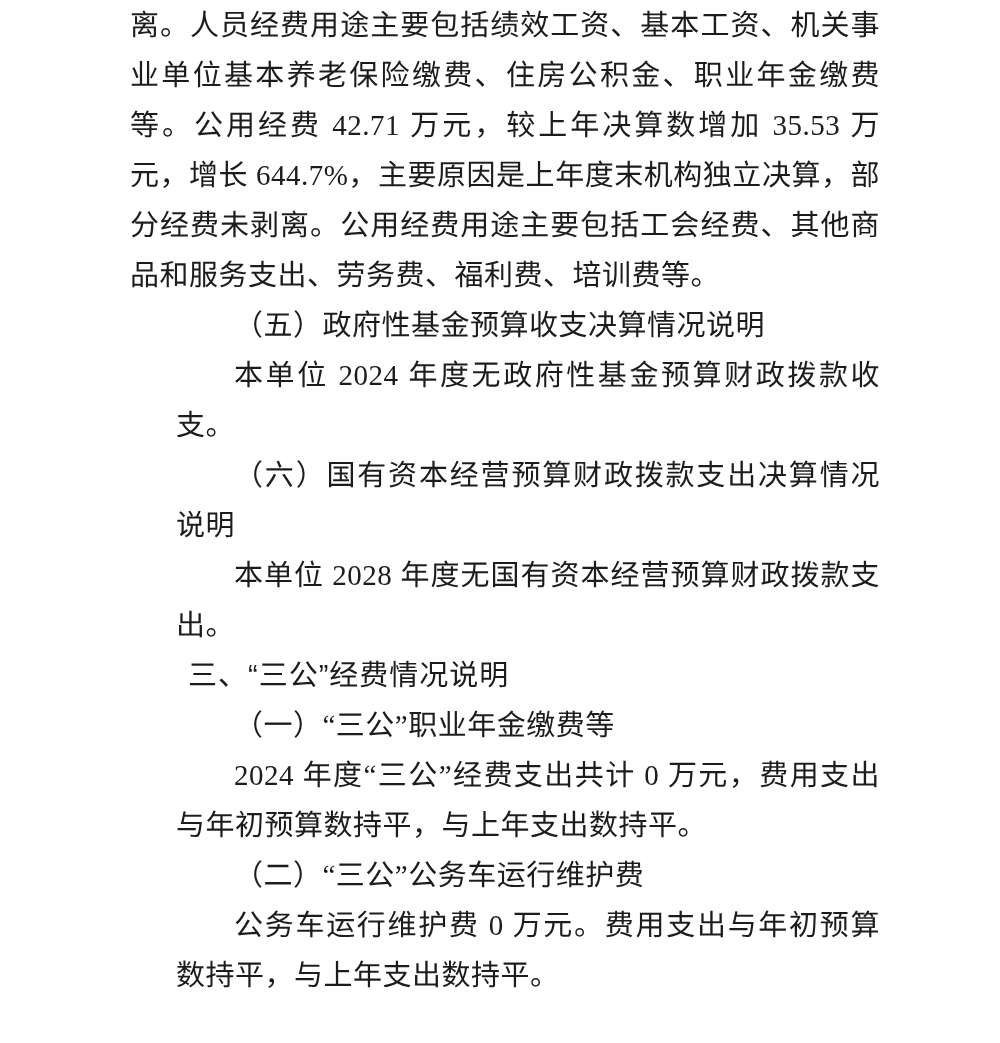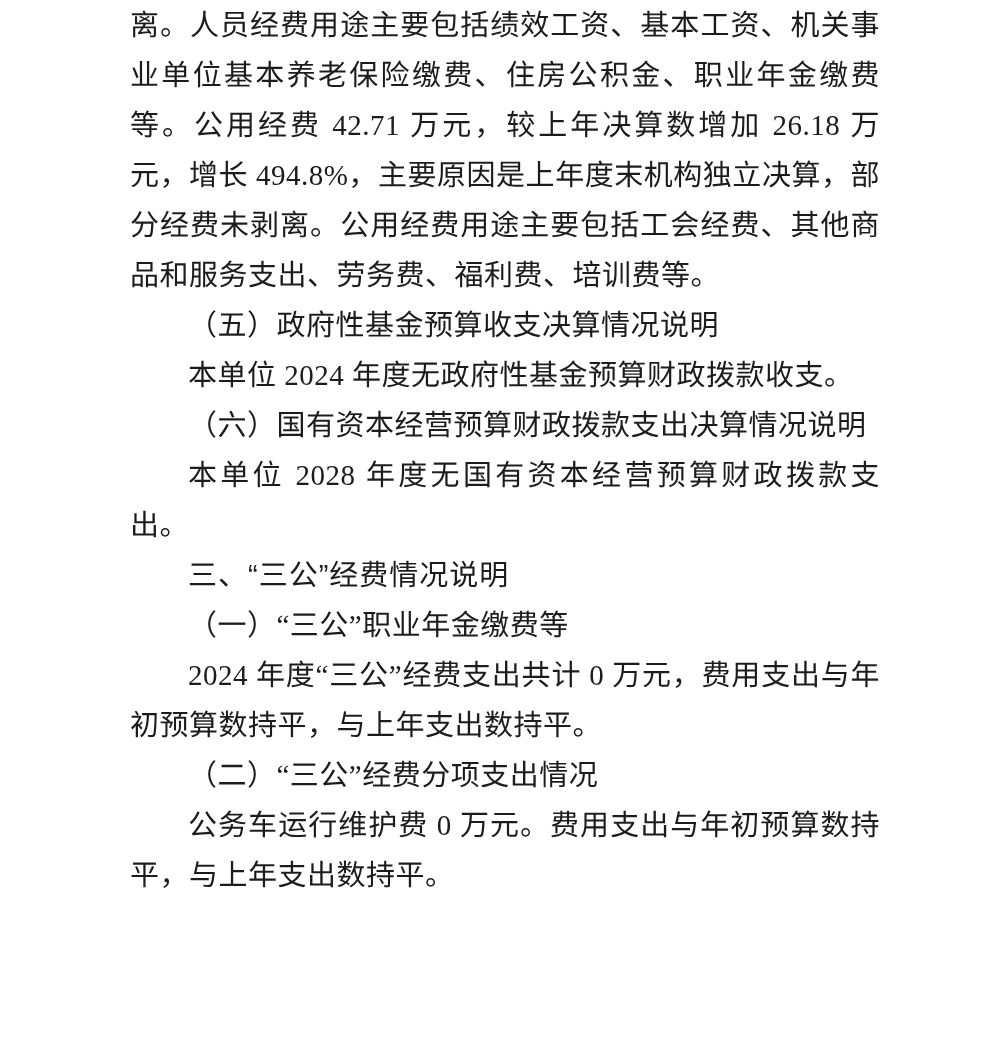--- a/index.html
+++ b/index.html
@@ -33,38 +33,39 @@
     word-break: break-all;
   }
   
   .body-flush {
     text-indent: 0;
   }
   
   .body-indent,
   .subheading {
     text-indent: 2em;
+    margin-left: 46px;
   }
   
   .bold-heading {
     text-indent: 2em;
     font-family: "Liberation Sans", "DejaVu Sans", sans-serif;
     font-weight: normal;
     letter-spacing: 1px;
   }
 </style>
 </head>
 <body>
 
 <div class="page">
   <div class="content">
-    <p class="para body-flush">离。人员经费用途主要包括绩效工资、基本工资、机关事业单位基本养老保险缴费、住房公积金、职业年金缴费等。公用经费 42.71 万元，较上年决算数增加 26.18 万元，增长 494.8%，主要原因是上年度末机构独立决算，部分经费未剥离。公用经费用途主要包括工会经费、其他商品和服务支出、劳务费、福利费、培训费等。</p>
+    <p class="para body-flush">离。人员经费用途主要包括绩效工资、基本工资、机关事业单位基本养老保险缴费、住房公积金、职业年金缴费等。公用经费 42.71 万元，较上年决算数增加 35.53 万元，增长 644.7%，主要原因是上年度末机构独立决算，部分经费未剥离。公用经费用途主要包括工会经费、其他商品和服务支出、劳务费、福利费、培训费等。</p>
     <p class="para subheading">（五）政府性基金预算收支决算情况说明</p>
     <p class="para body-indent">本单位 2024 年度无政府性基金预算财政拨款收支。</p>
     <p class="para subheading">（六）国有资本经营预算财政拨款支出决算情况说明</p>
     <p class="para body-indent">本单位 2028 年度无国有资本经营预算财政拨款支出。</p>
     <p class="para bold-heading">三、“三公”经费情况说明</p>
     <p class="para subheading">（一）“三公”职业年金缴费等</p>
     <p class="para body-indent">2024 年度“三公”经费支出共计 0 万元，费用支出与年初预算数持平，与上年支出数持平。</p>
-    <p class="para subheading">（二）“三公”经费分项支出情况</p>
+    <p class="para subheading">（二）“三公”公务车运行维护费</p>
     <p class="para body-indent">公务车运行维护费 0 万元。费用支出与年初预算数持平，与上年支出数持平。</p>
   </div>
 </div>
 
 </body></html>

